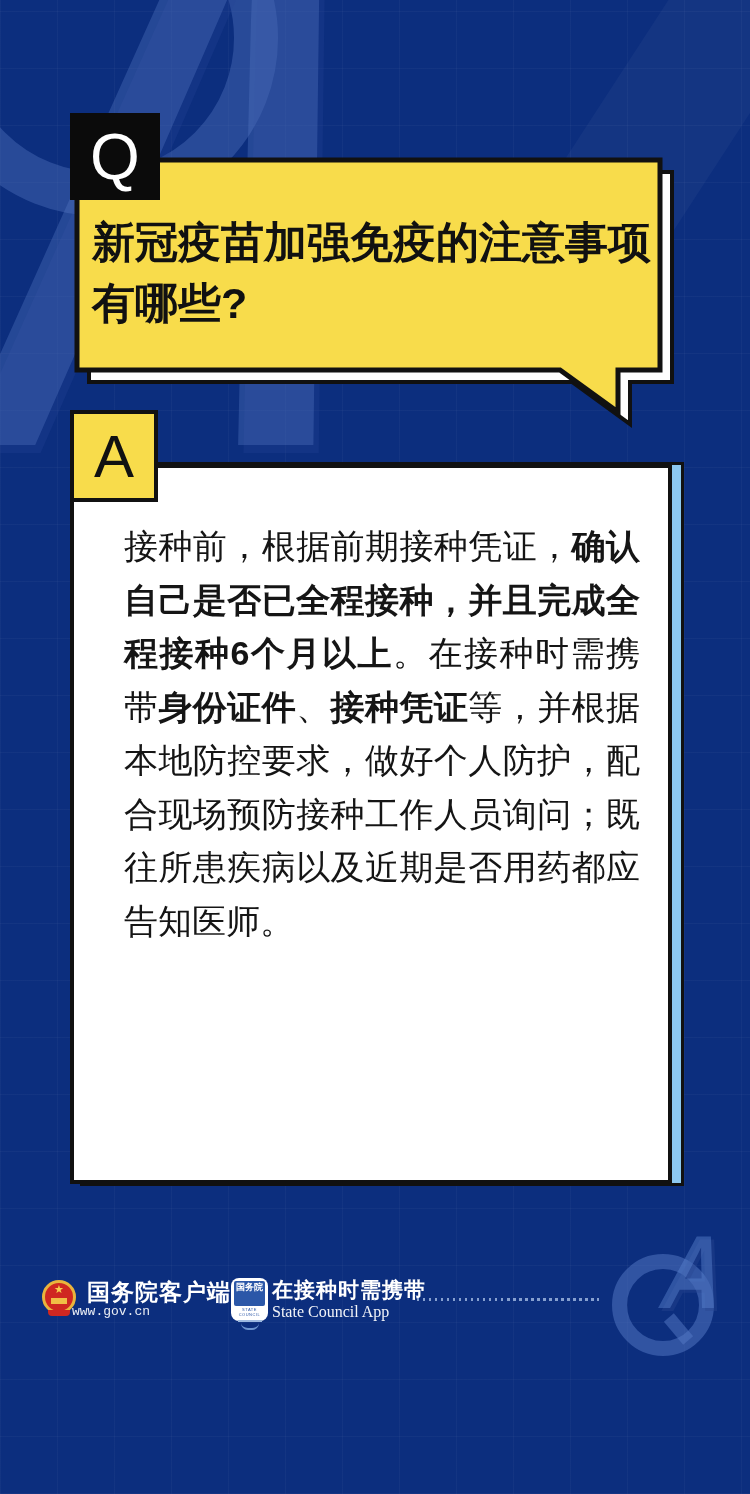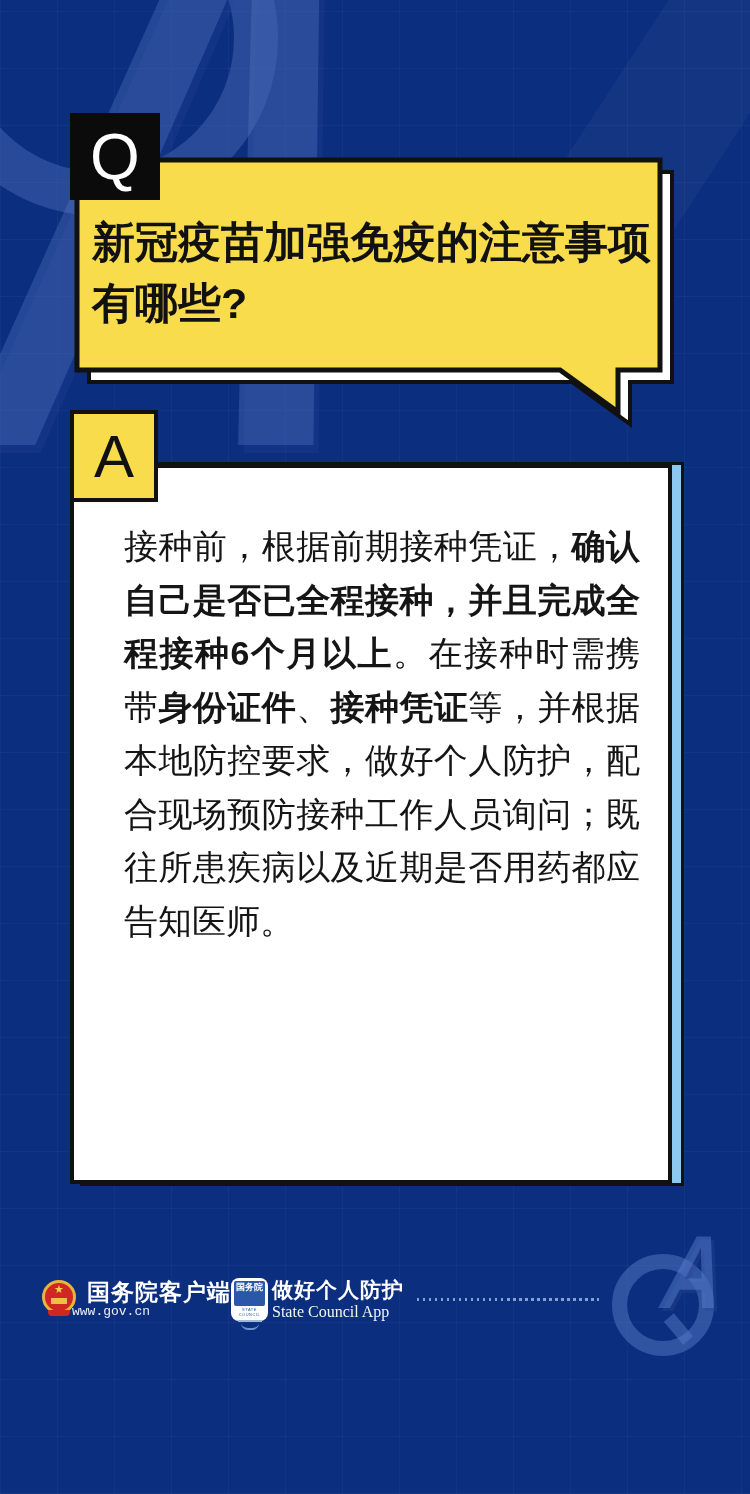--- a/index.html
+++ b/index.html
@@ -99,21 +99,21 @@
     </div>
     <div class="gov-title">国务院客户端</div>
     <div class="gov-url">www.gov.cn</div>
 
     <div class="app-icon">
       <div class="band">国务院</div>
       <div class="cap">STATE COUNCIL</div>
       <div class="l1"></div>
       <div class="l2"></div>
     </div>
-    <div class="app-title">做好个人防护</div>
+    <div class="app-title">在接种时需携带</div>
     <div class="app-sub">State Council App</div>
 
     <div class="dots"></div>
   </div>
 
   <div class="wm-bottom">
     <div class="ring"></div>
     <div class="tail"></div>
     <div class="a">A</div>
   </div>

